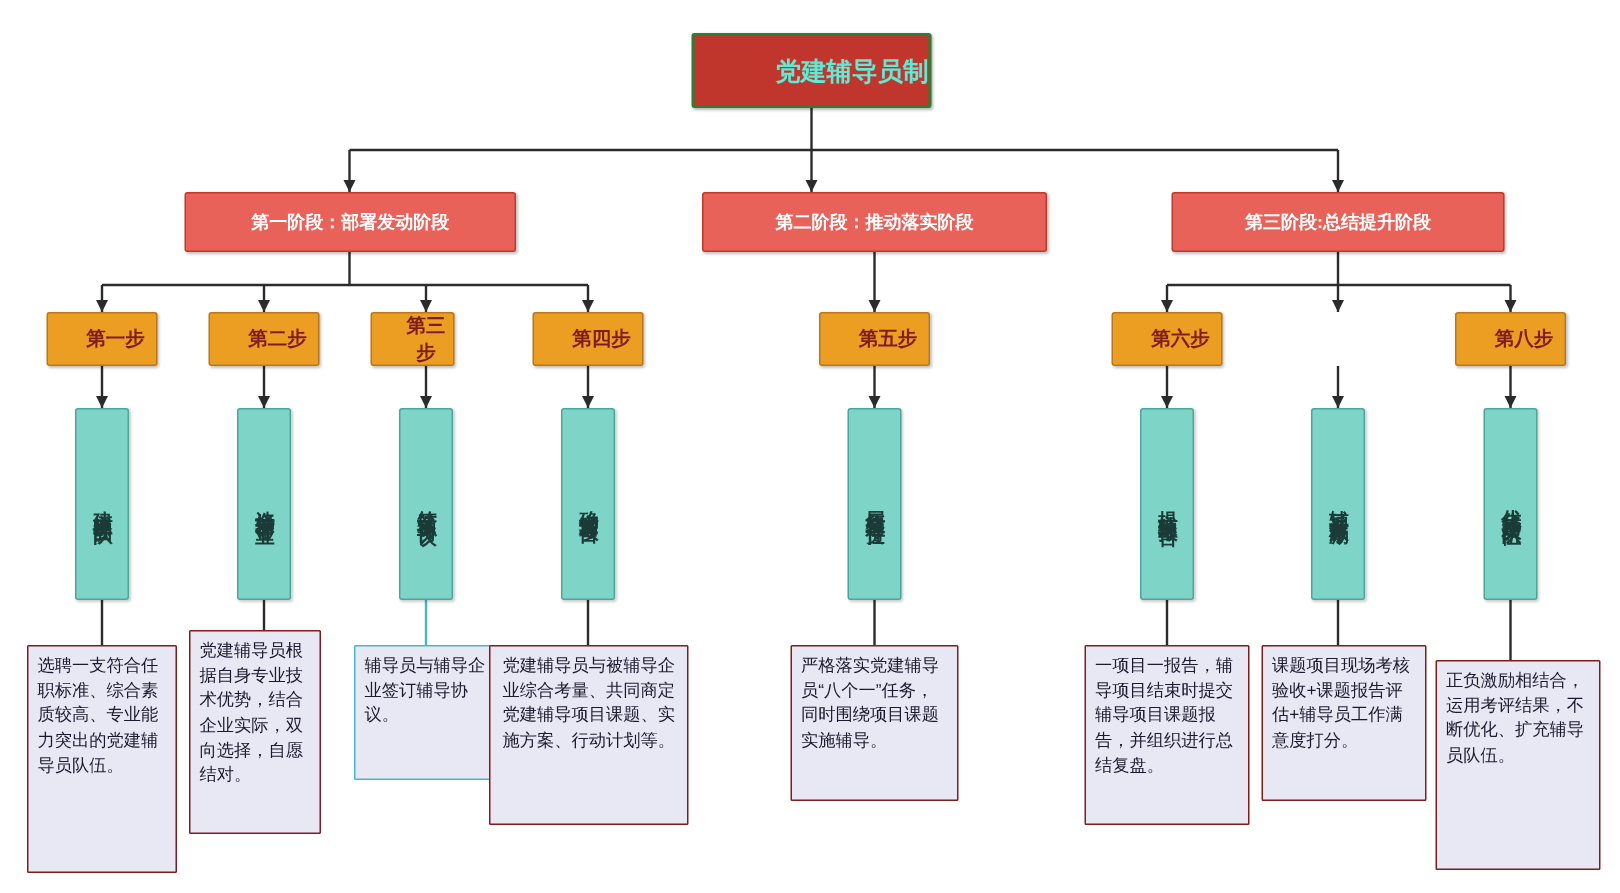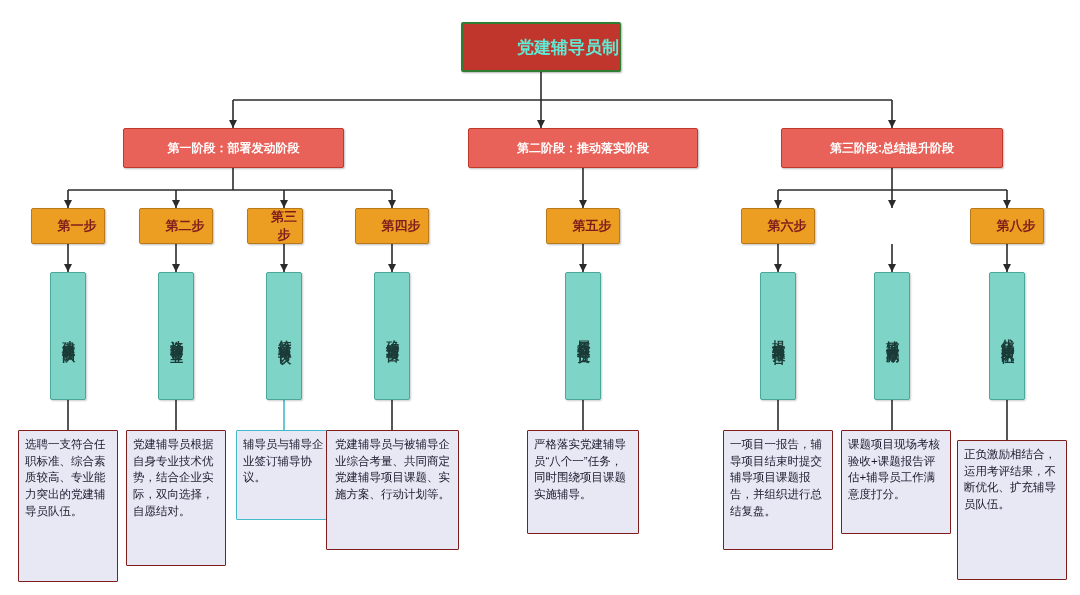--- a/index.html
+++ b/index.html
@@ -228,21 +228,21 @@
   <div class="node action" style="left:874px; top:272px; width:36px; height:128px;">
     <span>辅导考核激励</span>
   </div>
   <div class="node action" style="left:989px; top:272px; width:36px; height:128px;">
     <span>优化辅导员队伍</span>
   </div>
 
   <div class="node desc" style="left:18px; top:430px; width:100px; height:152px;">
     <span>选聘一支符合任职标准、综合素质较高、专业能力突出的党建辅导员队伍。</span>
   </div>
-  <div class="node desc" style="left:126px; top:430px; width:100px; height:136px;">
+  <div class="node desc" style="left:126px; top:420px; width:88px; height:136px;">
     <span>党建辅导员根据自身专业技术优势，结合企业实际，双向选择，自愿结对。</span>
   </div>
   <div class="node desc cyanborder" style="left:236px; top:430px; width:95px; height:90px;">
     <span>辅导员与辅导企业签订辅导协议。</span>
   </div>
   <div class="node desc" style="left:326px; top:430px; width:133px; height:120px;text-align:center;">
     <span>党建辅导员与被辅导企业综合考量、共同商定党建辅导项目课题、实施方案、行动计划等。</span>
   </div>
   <div class="node desc" style="left:527px; top:430px; width:112px; height:104px;">
     <span>严格落实党建辅导员“八个一”任务，同时围绕项目课题实施辅导。</span>

